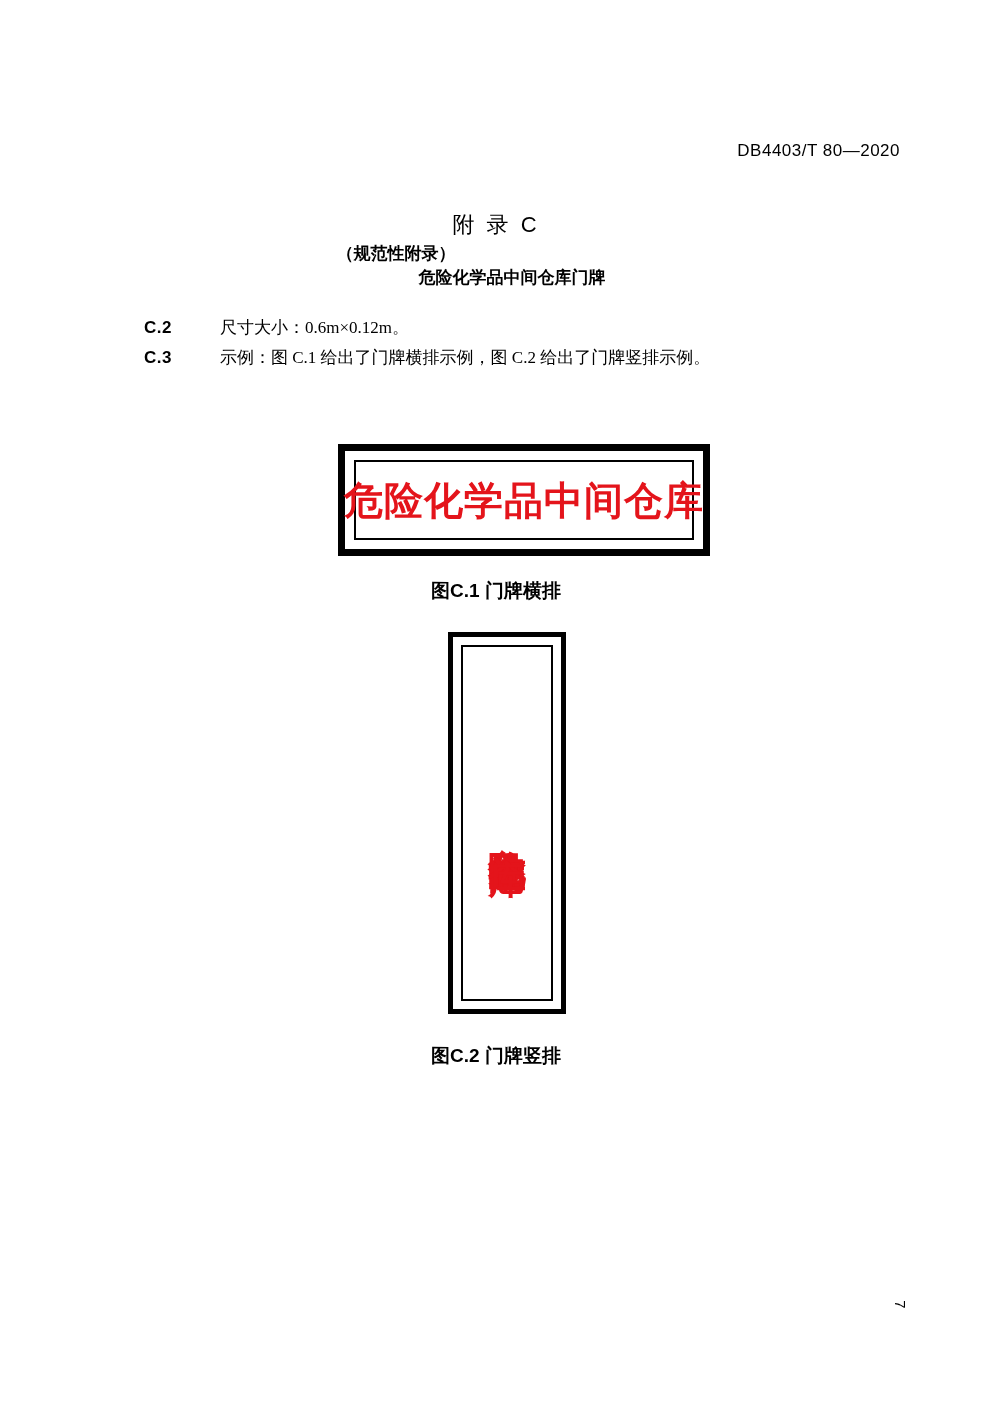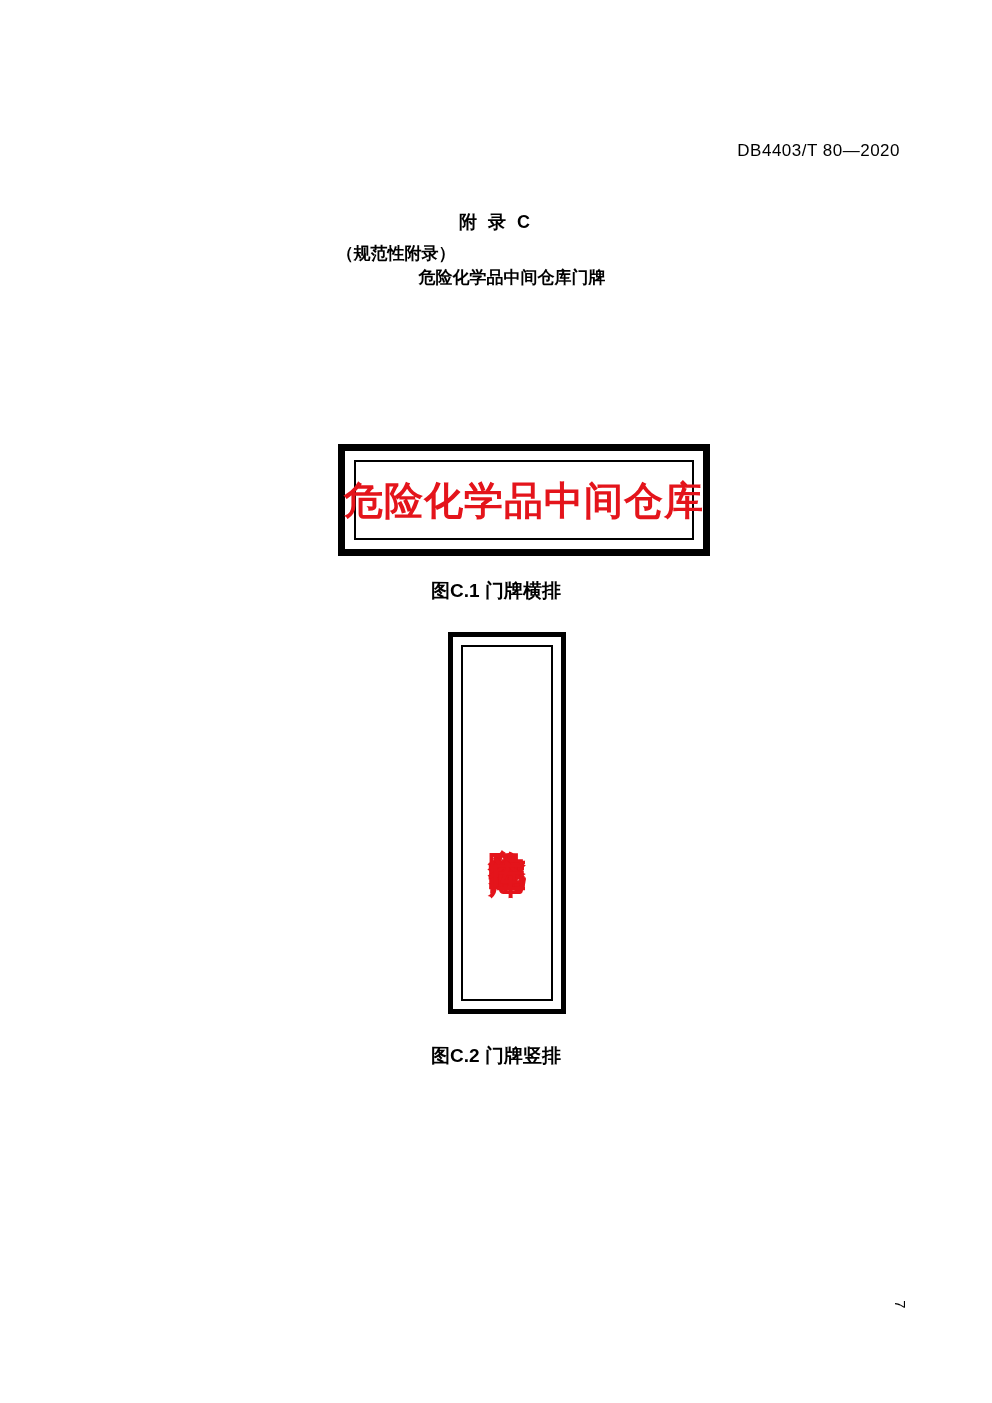--- a/index.html
+++ b/index.html
@@ -36,22 +36,22 @@
   }
 
   
   .annex-title {
     position: absolute;
     top: 210px;
     left: 0;
     width: 992px;
     text-align: center;
     font-family: "Liberation Sans", "DejaVu Sans", sans-serif;
-    font-weight: bold;
-    font-size: 18px;
+    font-weight: normal;
+    font-size: 22px;
     letter-spacing: 3px;
   }
   .annex-sub {
     position: absolute;
     top: 242px;
     left: 0;
     width: 792px;
     text-align: center;
     font-family: "Liberation Sans", "DejaVu Sans", sans-serif;
     font-weight: bold;
@@ -192,21 +192,27 @@
 
   <div class="header">DB4403/T 80—2020</div>
 
   <div class="annex-title">附  录  C</div>
   <div class="annex-sub">（规范性附录）</div>
   <div class="annex-name">危险化学品中间仓库门牌</div>
 
   <div class="clauses">
 
 
-
+    <div class="clause clause-row">
+      <span class="num">C.2</span><span>尺寸大小：0.6m×0.12m。</span>
+    </div>
+
+    <div class="clause clause-row">
+      <span class="num">C.3</span><span>示例：图 C.1 给出了门牌横排示例，图 C.2 给出了门牌竖排示例。</span>
+    </div>
 
   </div>
 
   <div class="plate-h">
     <div class="plate-h-inner">
       <span class="plate-h-text">危险化学品中间仓库</span>
     </div>
   </div>
   <div class="fig-caption cap-1">图C.1   门牌横排</div>
 

